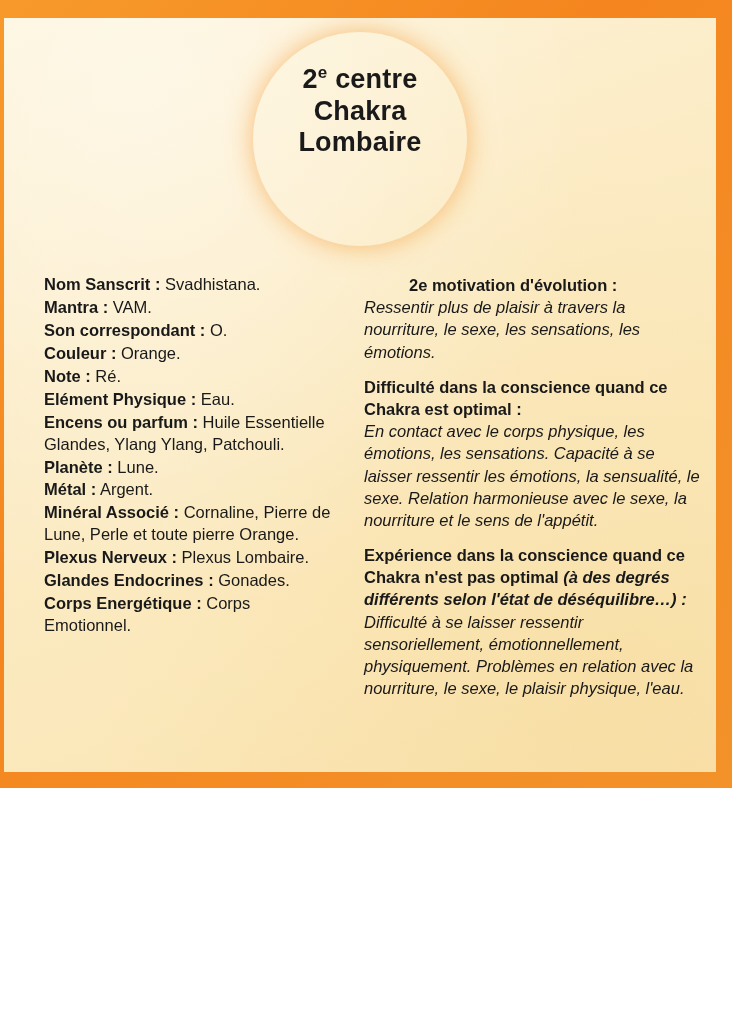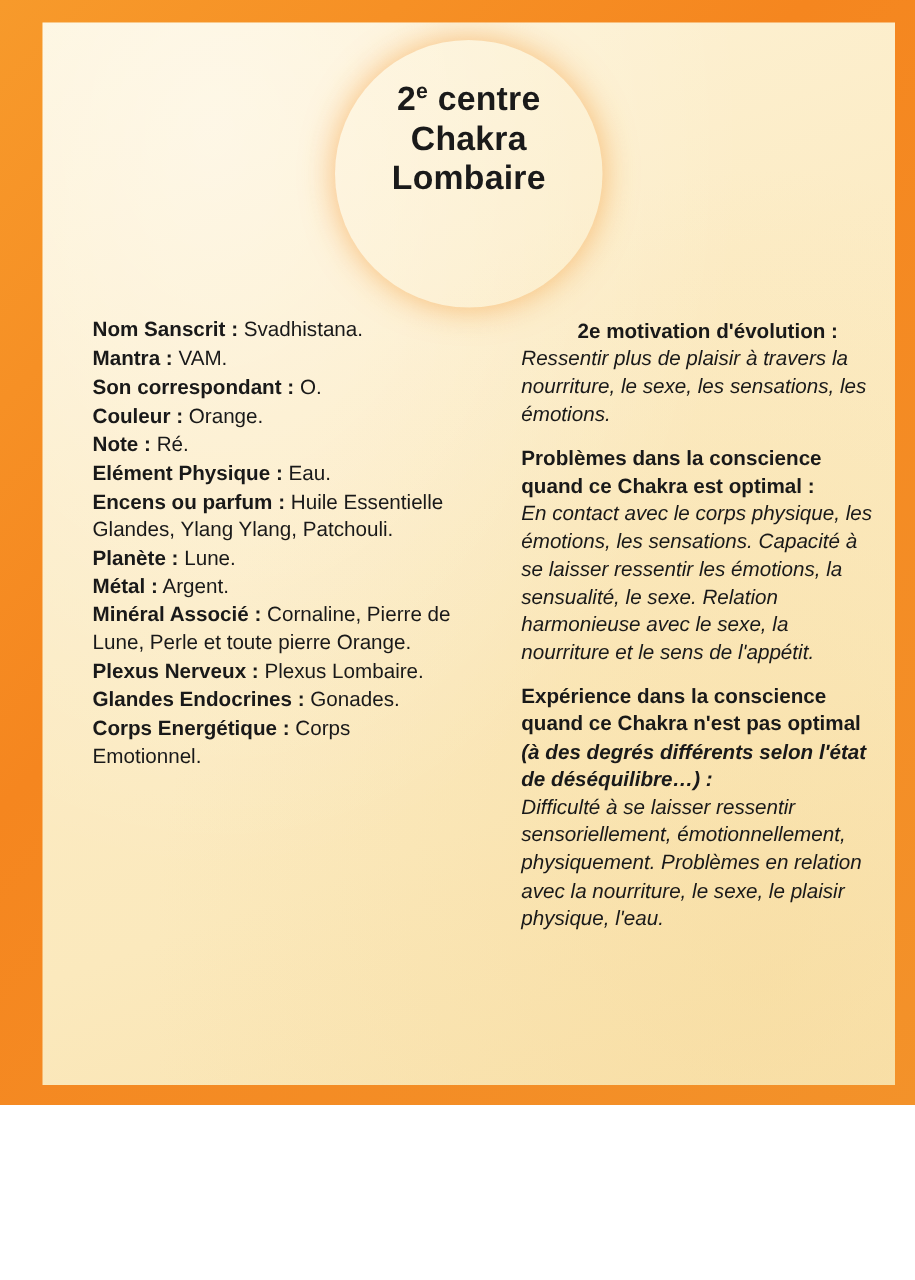--- a/index.html
+++ b/index.html
@@ -10,24 +10,24 @@
   body {
     width: 732px;
     height: 1024px;
     font-family: "Liberation Sans", sans-serif;
     overflow: hidden;
   }
 
   .card {
     position: relative;
     width: 732px;
-    height: 884px;
+    height: 788px;
     box-sizing: border-box;
     background: linear-gradient(135deg, #f79a2b 0%, #f5861f 40%, #f3922a 100%);
-    padding: 18px 16px 16px 34px;
+    padding: 18px 16px 16px 4px;
   }
 
   .inner {
     position: relative;
     width: 100%;
     height: 100%;
     box-sizing: border-box;
     background: linear-gradient(160deg, #fdf3d8 0%, #fcecc6 35%, #fbe9bd 70%, #f9e2ae 100%);
     overflow: hidden;
   }
@@ -71,28 +71,27 @@
     letter-spacing: 0.2px;
   }
   .sun-title sup {
     font-size: 17px;
     vertical-align: super;
     line-height: 0;
   }
 
   .columns {
     position: absolute;
-    top: 236px;
+    top: 256px;
     left: 0;
     right: 0;
     display: flex;
     z-index: 3;
     padding: 0 14px 0 40px;
     box-sizing: border-box;
-    gap: 23px;
   }
   .col-left {
     width: 300px;
     flex: 0 0 300px;
     padding-right: 8px;
     box-sizing: border-box;
   }
   .col-right {
     flex: 1 1 auto;
     padding-left: 20px;
@@ -163,21 +162,21 @@
         <div class="entry"><span class="lbl">Glandes Endocrines :</span><span> Gonades.</span></div>
         <div class="entry"><span class="lbl">Corps Energétique :</span><span> Corps Emotionnel.</span></div>
       </div>
 
       <div class="col-right">
         <div class="block first">
           <span class="head">2e motivation d'évolution :</span>
           <span class="body">Ressentir plus de plaisir à travers la nourriture, le sexe, les sensations, les émotions.</span>
         </div>
         <div class="block">
-          <span class="head">Problèmes dans la conscience quand ce Chakra est optimal :</span>
+          <span class="head">Difficulté dans la conscience quand ce Chakra est optimal :</span>
           <span class="body">En contact avec le corps physique, les émotions, les sensations. Capacité à se laisser ressentir les émotions, la sensualité, le sexe. Relation harmonieuse avec le sexe, la nourriture et le sens de l'appétit.</span>
         </div>
         <div class="block">
           <span class="head"><span>Expérience dans la conscience quand ce Chakra n'est pas optimal </span><em>(à des degrés différents selon l'état de déséquilibre…) :</em></span>
           <span class="body">Difficulté à se laisser ressentir sensoriellement, émotionnellement, physiquement. Problèmes en relation avec la nourriture, le sexe, le plaisir physique, l'eau.</span>
         </div>
       </div>
 
     </div>
   </div>

